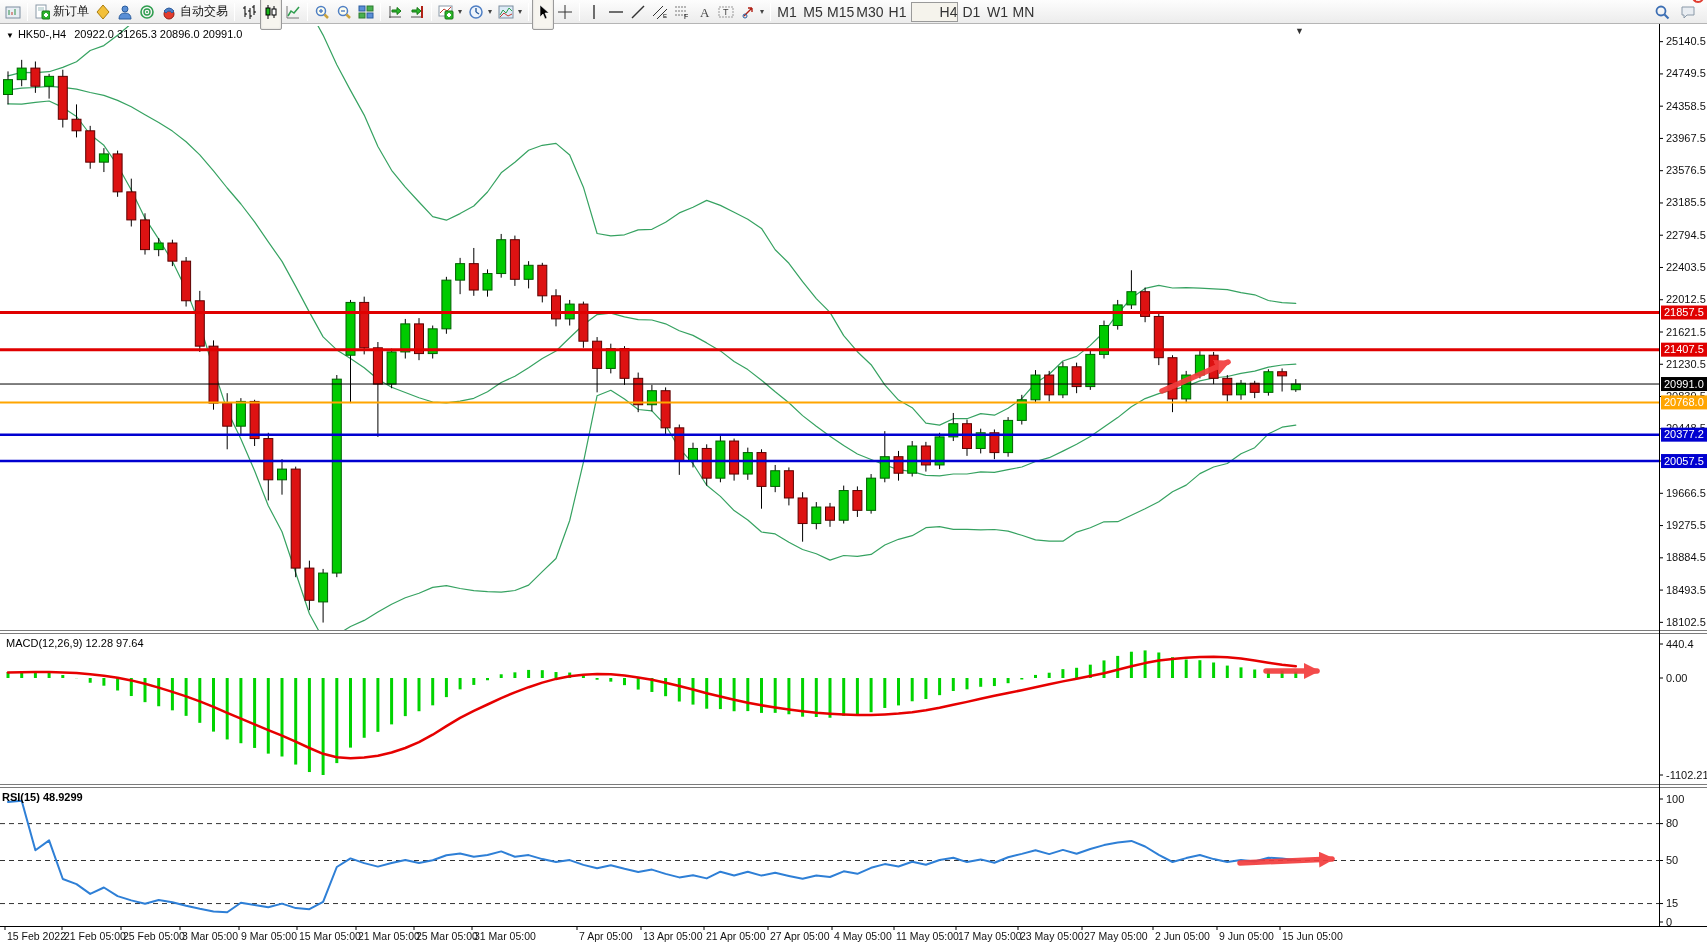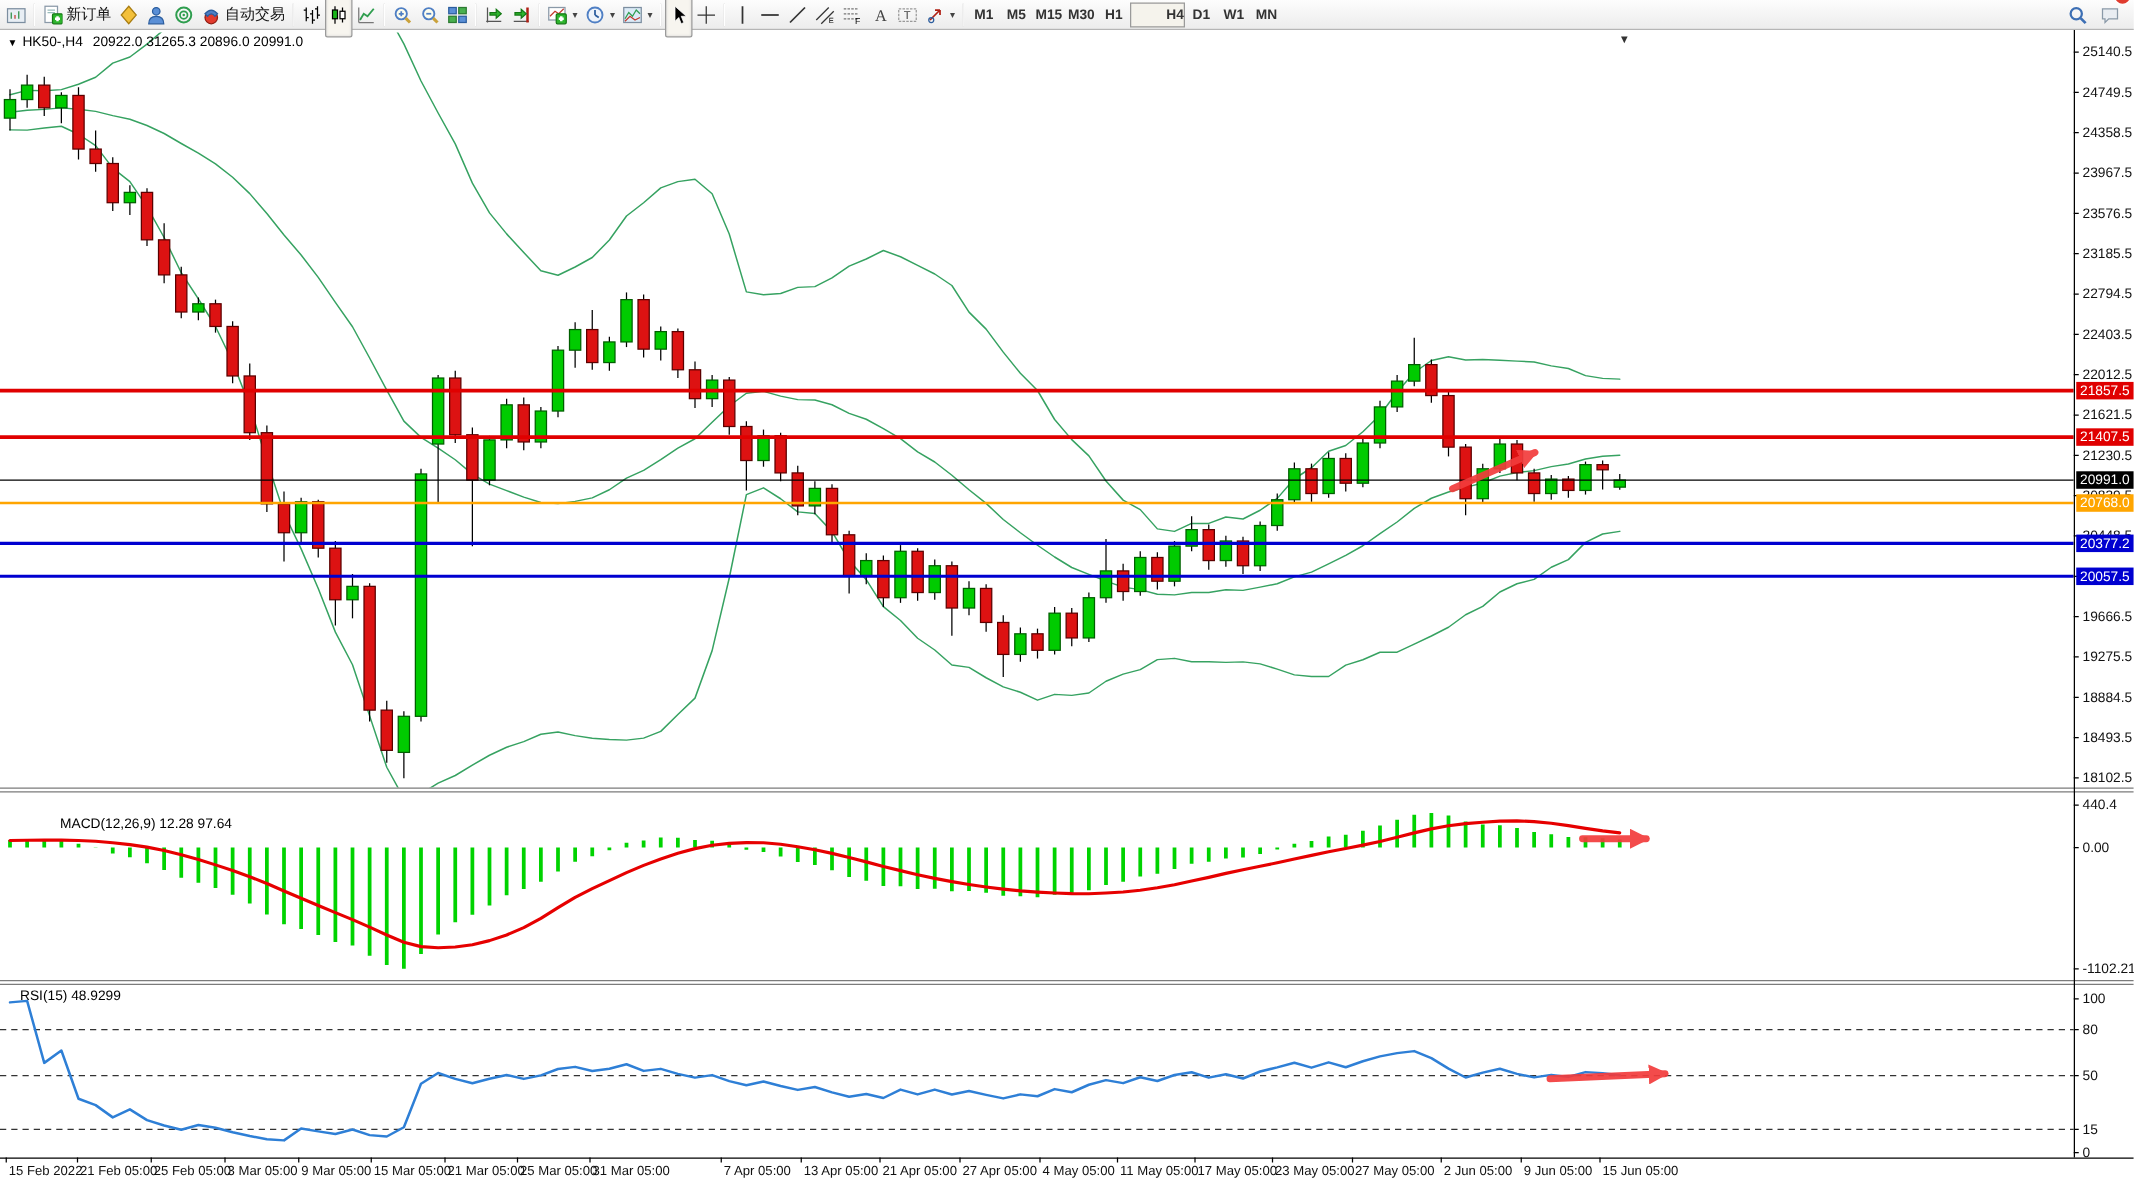--- a/index.html
+++ b/index.html
@@ -14,21 +14,21 @@
   }
   .tb-btn {
     height:37px; min-width:22px; display:flex; align-items:center; justify-content:center;
     padding:0 2px; border:1px solid transparent; border-radius:2px; cursor:default;
     font-size:11px; color:#222; gap:3px; white-space:nowrap;
   }
   .tb-btn.pressed { background:#f7f5ef; border:1px solid #9a9a9a; box-shadow:inset 0 0 2px #ccc; }
   .tb-sep { width:1px; height:18px; background:#bdbdbd; border-right:1px solid #fff; margin:0 3px; }
   .tb-label { font-size:12px; color:#111; }
   .tf-btn { height:20px; min-width:26px; display:flex; align-items:center; justify-content:center;
-    font-size:11px; color:#333; border:1px solid transparent;font-weight:bold; }
+    font-size:14px; color:#333; border:1px solid transparent; }
   .tf-btn.pressed { background:#f5f3ec; border:1px solid #9a9a9a;padding-left:28px; }
   .caret { font-size:8px; color:#444; margin-left:1px; }
   #tb-right { margin-left:auto; display:flex; align-items:center; gap:4px; padding-right:6px; }
   #notif { position:relative; }
   #notif .badge {
     position:absolute; top:-4px; right:-7px; background:#e03c2f; color:#fff;
     border-radius:50%; width:14px; height:14px; font-size:10px; line-height:14px;
     text-align:center; border:1px solid #fff;
   }
 
@@ -267,22 +267,22 @@
         </svg>
         <span class="badge">1</span>
       </div>
     </div>
   </div>
 
 <div id="chart-title">
   <span class="tri">▼</span><span class="sym">HK50-,H4</span><span>20922.0 31265.3 20896.0 20991.0</span>
 </div>
 
-<div class="pane-label" style="left:6px; top:653px;margin-left:42px;">MACD(12,26,9) 12.28 97.64</div>
-<div class="pane-label" style="left:16px; top:791px;">RSI(15) 48.9299</div>
+<div class="pane-label" style="left:6px; top:637px;">MACD(12,26,9) 12.28 97.64</div>
+<div class="pane-label" style="left:2px; top:791px;font-weight:bold;">RSI(15) 48.9299</div>
 
 <svg id="chartsvg" width="1707" height="919" viewBox="0 24 1707 919">
     <rect x="0" y="24" width="1707" height="919" fill="#fff"></rect>
     <defs>
       <clipPath id="mainClip">
         <rect></rect>
         <rect x="0" y="26" width="1659" height="604"></rect>
       </clipPath>
       <clipPath id="macdClip">
         <rect x="0" y="634" width="1659" height="148"></rect>

